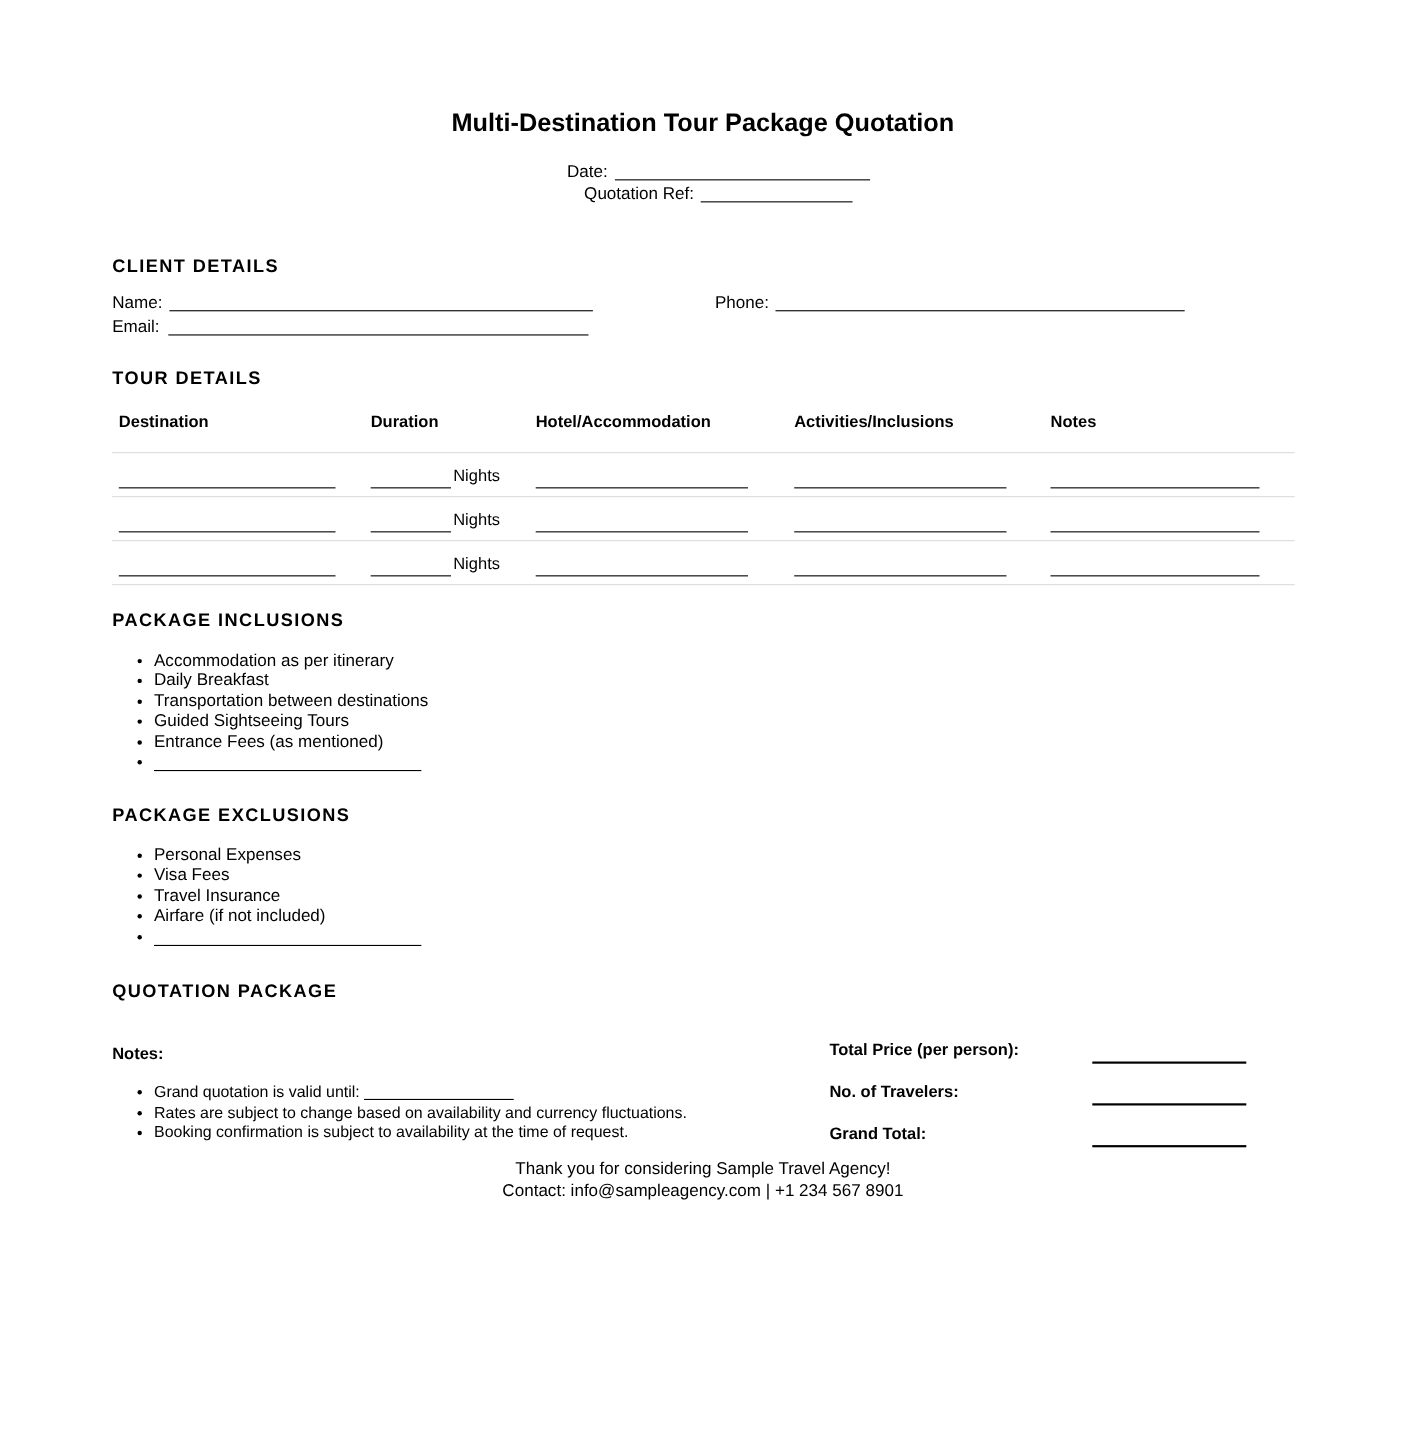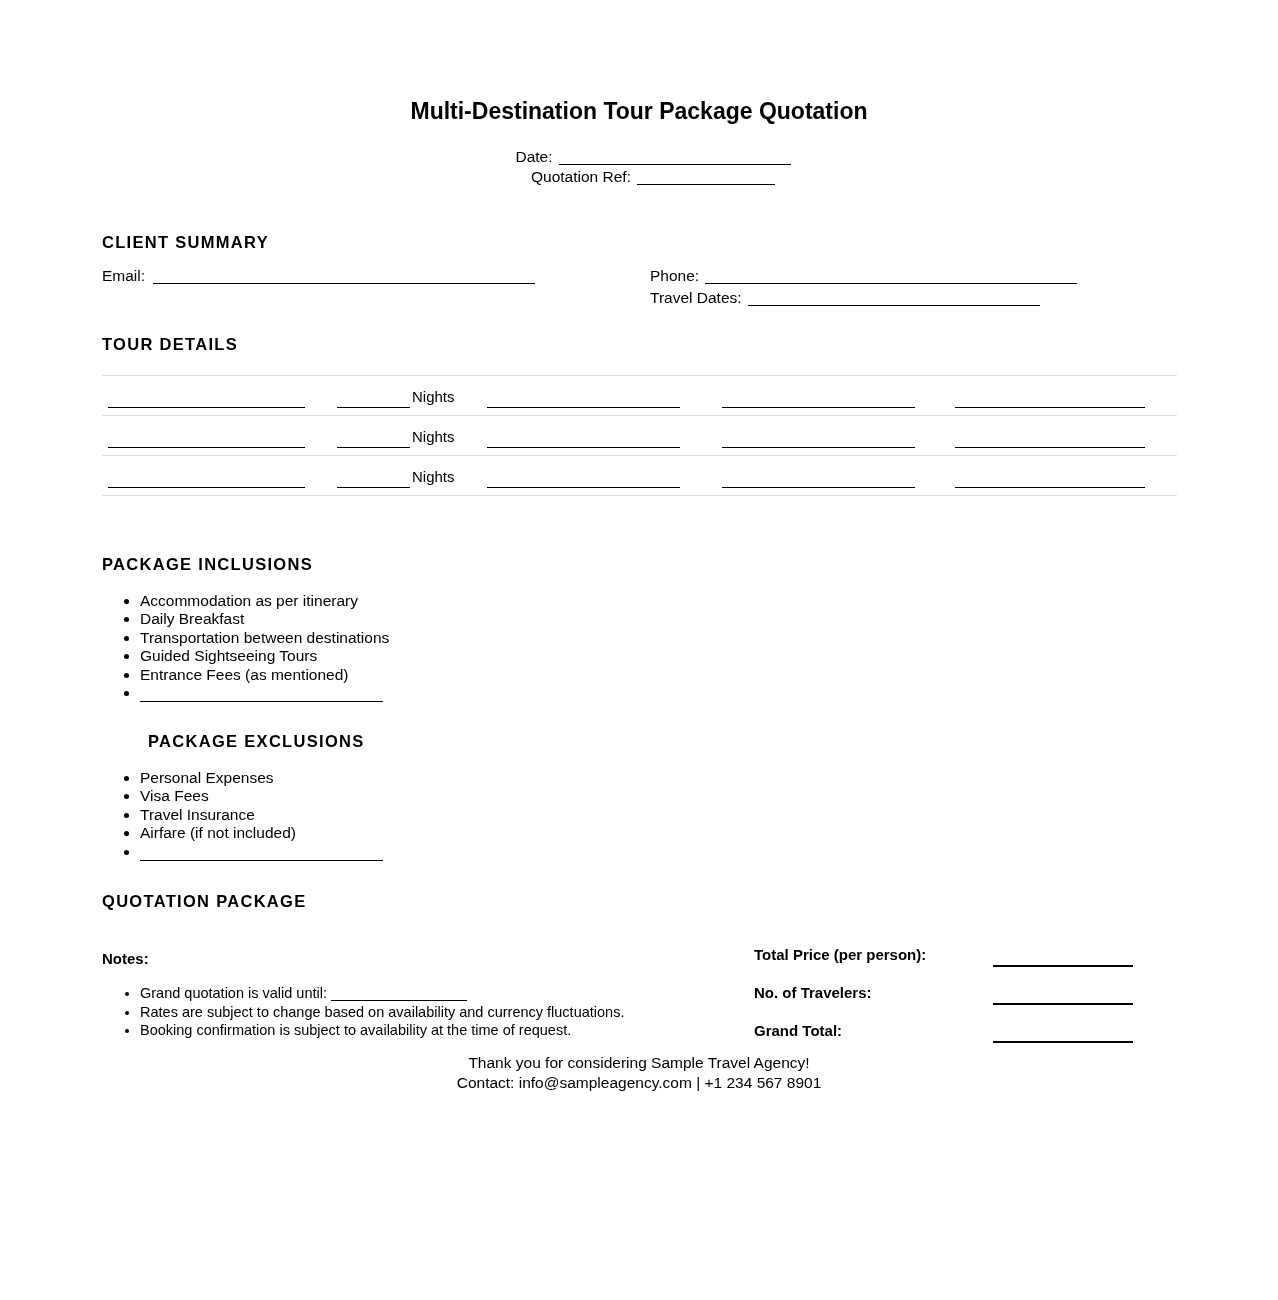--- a/index.html
+++ b/index.html
@@ -208,34 +208,41 @@
 
 <div class="page">
 
   <div class="doc-title">Multi-Destination Tour Package Quotation</div>
 
   <div class="agency-block">
     <span class="hdr-field"><span class="lbl">Date:</span><span class="rule rule-date"></span></span>
     <span class="hdr-field"><span class="lbl">Quotation Ref:</span><span class="rule rule-ref"></span></span>
   </div>
 
-  <div class="section-head" style="left:102px; top:233px;">CLIENT SUMMARY</div>
+  <div class="section-head" style="left:102px; top:233px;">CLIENT DETAILS</div>
 
   <div class="client-col client-left">
+    <span class="fld"><span>Name:</span><span class="rule rule-name"></span></span>
     <span class="fld"><span>Email:</span><span class="rule rule-email"></span></span>
   </div>
 
   <div class="client-col client-right">
     <span class="fld"><span>Phone:</span><span class="rule rule-phone"></span></span>
-    <span class="fld"><span>Travel Dates:</span><span class="rule rule-travel"></span></span>
   </div>
 
   <div class="section-head" style="left:102px; top:335px;">TOUR DETAILS</div>
 
   <div class="tour-table">
+    <div class="tour-head">
+      <span class="th-destination">Destination</span>
+      <span class="th-duration">Duration</span>
+      <span class="th-hotel">Hotel/Accommodation</span>
+      <span class="th-activities">Activities/Inclusions</span>
+      <span class="th-notes">Notes</span>
+    </div>
 
     <div class="tour-row">
       <span class="cell c-destination"><span class="line"></span></span>
       <span class="cell c-duration"><span class="line"></span><span class="nights">Nights</span></span>
       <span class="cell c-hotel"><span class="line"></span></span>
       <span class="cell c-activities"><span class="line"></span></span>
       <span class="cell c-notes"><span class="line"></span></span>
     </div>
 
     <div class="tour-row">
@@ -259,21 +266,21 @@
 
   <ul class="bullets" style="left:102px; top:592px;">
     <li><span>Accommodation as per itinerary</span></li>
     <li><span>Daily Breakfast</span></li>
     <li><span>Transportation between destinations</span></li>
     <li><span>Guided Sightseeing Tours</span></li>
     <li><span>Entrance Fees (as mentioned)</span></li>
     <li><span class="blank-line"></span></li>
   </ul>
 
-  <div class="section-head" style="left:102px; top:732px;margin-left:46px;">PACKAGE EXCLUSIONS</div>
+  <div class="section-head" style="left:102px; top:732px;">PACKAGE EXCLUSIONS</div>
 
   <ul class="bullets" style="left:102px; top:769px;">
     <li><span>Personal Expenses</span></li>
     <li><span>Visa Fees</span></li>
     <li><span>Travel Insurance</span></li>
     <li><span>Airfare (if not included)</span></li>
     <li><span class="blank-line"></span></li>
   </ul>
 
   <div class="section-head" style="left:102px; top:892px;">QUOTATION PACKAGE</div>

